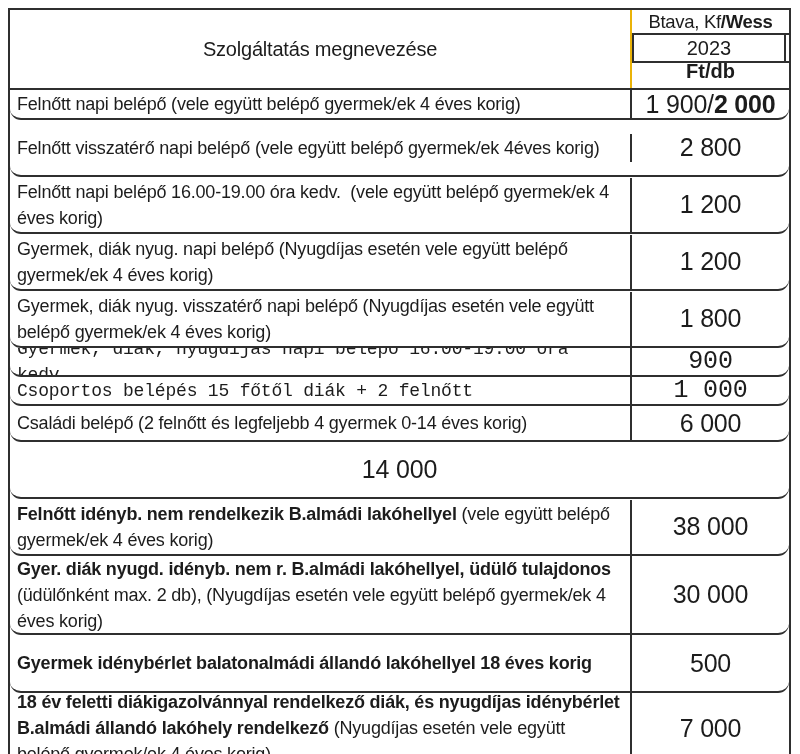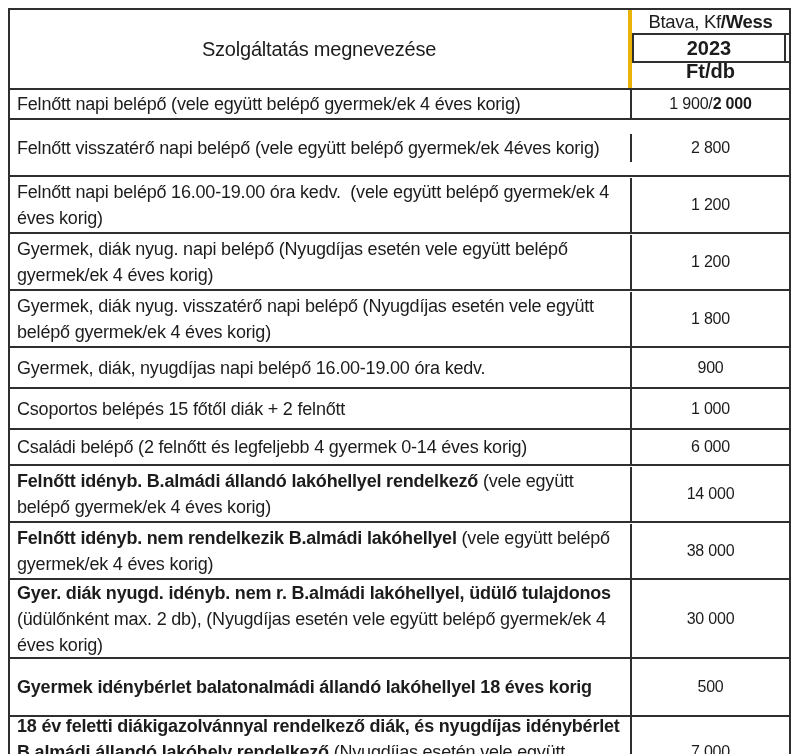--- a/index.html
+++ b/index.html
@@ -21,49 +21,50 @@
     left: 8px;
     top: 8px;
     width: 783px;
     border: 2px solid #2f2f2f;
     background: #ffffff;
   }
   .row {
     display: flex;
     border-bottom: 2px solid #2f2f2f;
     width: 100%;
+    border-radius: 11px;
   }
   .cell-label {
     flex: 0 0 622px;
     border-right: 2px solid #2f2f2f;
     display: flex;
     align-items: center;
     padding: 1px 8px 1px 7px;
     font-size: 18px;
     line-height: 26px;
     letter-spacing: -0.2px;
     white-space: pre-wrap;
     overflow: hidden;
   }
   .cell-price {
     flex: 1 1 auto;
     display: flex;
     align-items: center;
     justify-content: center;
-    font-size: 16px;
+    font-size: 25px;
     letter-spacing: -0.2px;
     white-space: pre;
     overflow: hidden;
   }
   b { font-weight: bold; }
   
   .header-row { display: flex; border-bottom: 2px solid #2f2f2f; height: 80px; }
   .hdr-service {
     flex: 0 0 622px;
-    border-right: 4px solid #eab308;
+    border-right: 2px solid #eab308;
     display: flex;
     align-items: center;
     justify-content: center;
     font-size: 20px;
     letter-spacing: -0.2px;
   }
   .hdr-right { flex: 1 1 auto; display: flex; flex-direction: column; }
   .hdr-provider {
     height: 25px;
     border-bottom: 2px solid #2f2f2f;
@@ -75,31 +76,31 @@
     height: 28px;
     border-bottom: 2px solid #2f2f2f;
     display: flex;
   }
   .hdr-year {
     flex: 1 1 auto;
     margin: 0 3px 0 0;
     border-left: 2px solid #2f2f2f;
     border-right: 2px solid #2f2f2f;
     display: flex; align-items: center; justify-content: center;
-    font-size: 20px; font-weight: bold;
+    font-size: 20px; font-weight: normal;
   }
   .hdr-unit {
     height: 17px;
     display: flex; align-items: center; justify-content: center;
     font-size: 20px; font-weight: bold;
   }
   
   .h30 { height: 30px; }
   .h57 { height: 57px; align-items: center; }
-  .h29 { height: 41px; }
+  .h29 { height: 29px; font-family: Liberation Mono, monospace; }
   .h28 { height: 36px; }
   .h79 { height: 79px; }
   .h47 { height: 58px; }
   .h80 { height: 72px; justify-content: space-between; }
 </style>
 </head>
 <body>
 
 <div class="page">
   <div class="pricing-table">
@@ -149,21 +150,20 @@
       <div class="cell-label"><span><b></b><span>Csoportos belépés 15 főtől diák + 2 felnőtt</span></span></div>
       <div class="cell-price"><span>1 000</span><b></b></div>
     </div>
 
     <div class="row h28">
       <div class="cell-label"><span><b></b><span>Családi belépő (2 felnőtt és legfeljebb 4 gyermek 0-14 éves korig)</span></span></div>
       <div class="cell-price"><span>6 000</span><b></b></div>
     </div>
 
     <div class="row h57">
-      <div class="cell-label"><span><b>Felnőtt idényb. B.almádi állandó lakóhellyel rendelkező</b><span> (vele együtt belépő gyermek/ek 4 éves korig)</span></span></div>
       <div class="cell-price"><span>14 000</span><b></b></div>
     </div>
 
     <div class="row h57">
       <div class="cell-label"><span><b>Felnőtt idényb. nem rendelkezik B.almádi lakóhellyel</b><span> (vele együtt belépő gyermek/ek 4 éves korig)</span></span></div>
       <div class="cell-price"><span>38 000</span><b></b></div>
     </div>
 
     <div class="row h79">
       <div class="cell-label"><span><b>Gyer. diák nyugd. idényb. nem r. B.almádi lakóhellyel, üdülő tulajdonos</b><span> (üdülőnként max. 2 db), (Nyugdíjas esetén vele együtt belépő gyermek/ek 4 éves korig)</span></span></div>

